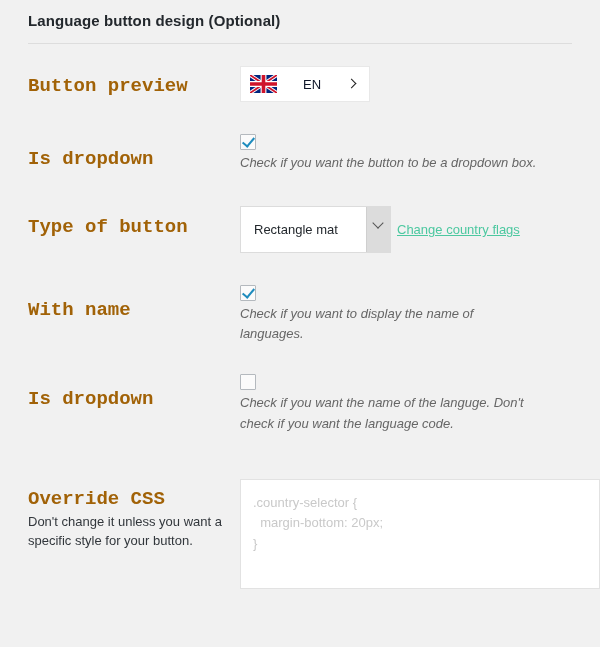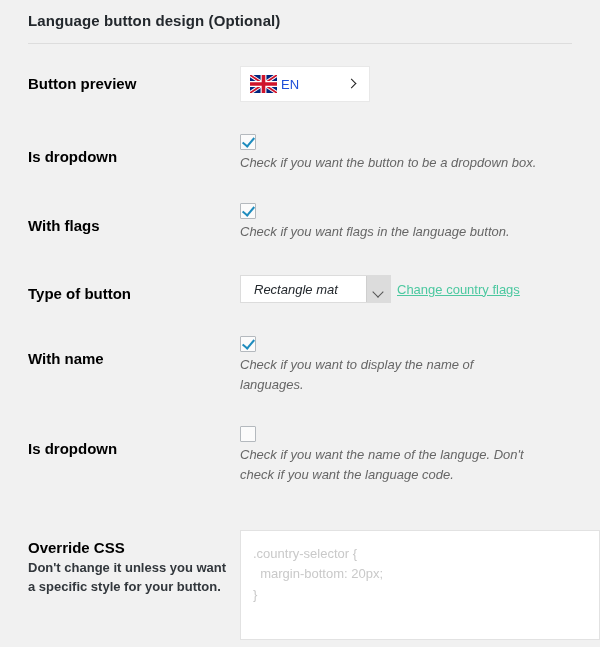--- a/index.html
+++ b/index.html
@@ -51,27 +51,28 @@
     text-align: left;
   }
   .row-field {
     padding: 0;
     vertical-align: top;
     text-align: left;
   }
   .label-text {
     display: block;
     font-weight: bold;
-    font-size: 15px;
-    color: #000000;
+    font-size: 19px;
+    color: #a16207;
     line-height: 1.4;
+    font-family: Liberation Mono, monospace;
   }
   .label-sub {
     display: block;
-    font-weight: bold;
+    font-weight: normal;
     font-size: 13px;
     color: #32373c;
     line-height: 1.45;
     padding-top: 1px;
     max-width: 200px;
   }
   .desc {
     display: block;
     font-style: italic;
     font-size: 13px;
@@ -94,22 +95,22 @@
     cursor: pointer;
   }
   .flag {
     width: 27px;
     height: 18px;
     flex: 0 0 auto;
     display: block;
   }
   .preview-code {
     font-size: 13px;
-    color: #1d4ed8;
-    margin-left: 4px;
+    color: #0f172a;
+    margin-left: 26px;
     flex: 1 1 auto;
   }
   .chevron-right {
     flex: 0 0 auto;
     width: 10px;
     height: 14px;
     position: relative;
     margin-right: 2px;
   }
   .chevron-right::before {
@@ -152,26 +153,25 @@
   
   .select-wrap {
     display: inline-flex;
     align-items: stretch;
     vertical-align: middle;
   }
   .select-box {
     display: flex;
     align-items: center;
     width: 151px;
-    height: 28px;
+    height: 47px;
     box-sizing: border-box;
     background: #ffffff;
     border: 1px solid #dcdcdc;
     cursor: pointer;
-    font-style: italic;
   }
   .select-value {
     flex: 1 1 auto;
     padding-left: 13px;
     font-size: 13px;
     color: #23282d;
   }
   .select-arrow {
     flex: 0 0 auto;
     width: 23px;
@@ -254,29 +254,20 @@
       <tr class="form-row">
         <td class="row-label" style="padding-top:44px;">
           <span class="label-text">Is dropdown</span>
         </td>
         <td class="row-field" style="padding-top:32px;">
           <span class="cb checked"></span>
           <span class="desc">Check if you want the button to be a dropdown box.</span>
         </td>
       </tr>
 
-      <tr class="form-row">
-        <td class="row-label" style="padding-top:42px;">
-          <span class="label-text">With flags</span>
-        </td>
-        <td class="row-field" style="padding-top:30px;">
-          <span class="cb checked"></span>
-          <span class="desc">Check if you want flags in the language button.</span>
-        </td>
-      </tr>
 
       <tr class="form-row">
         <td class="row-label" style="padding-top:41px;">
           <span class="label-text">Type of button</span>
         </td>
         <td class="row-field" style="padding-top:33px;">
           <span class="select-wrap">
             <span class="select-box">
               <span class="select-value">Rectangle mat</span>
               <span class="select-arrow"></span>

